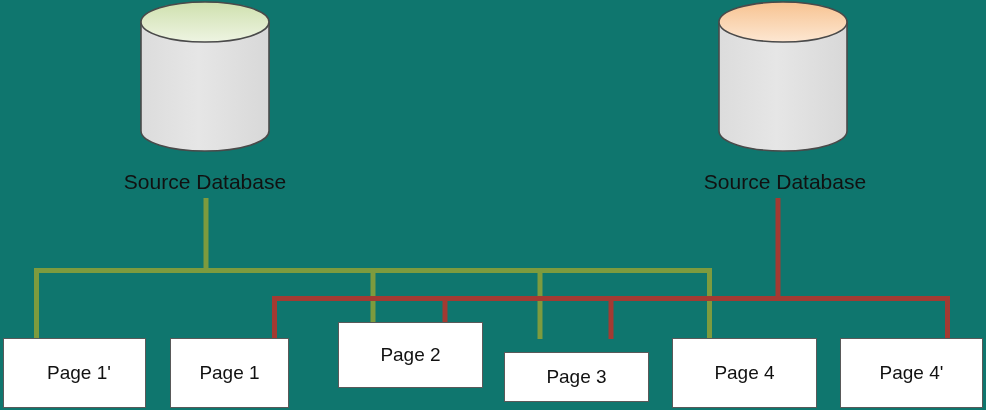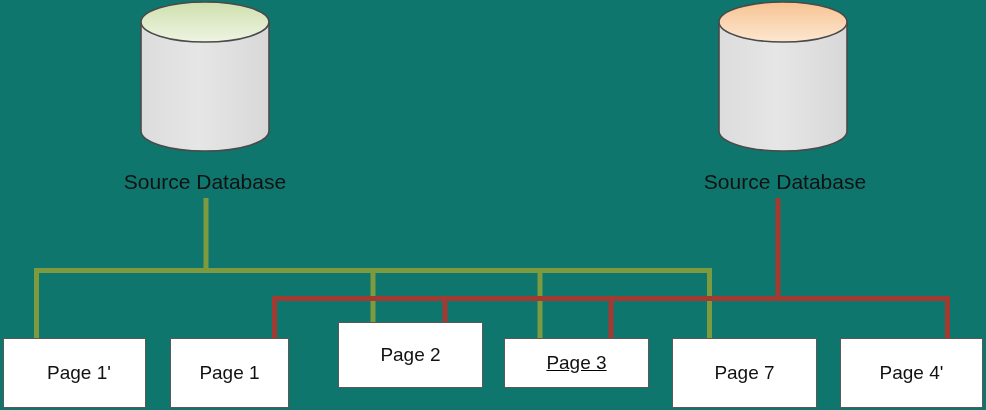--- a/index.html
+++ b/index.html
@@ -116,25 +116,25 @@
   </div>
 
   <div class="page-box" style="left:170px; top:338px; width:119px; height:70px;">
     <span class="page-box-label">Page 1</span>
   </div>
 
   <div class="page-box" style="left:338px; top:322px; width:145px; height:66px;">
     <span class="page-box-label">Page 2</span>
   </div>
 
-  <div class="page-box" style="left:504px; top:338px; width:145px; height:50px;text-decoration:underline;">
+  <div class="page-box" style="left:504px; top:352px; width:145px; height:50px;">
     <span class="page-box-label">Page 3</span>
   </div>
 
   <div class="page-box" style="left:672px; top:338px; width:145px; height:70px;">
-    <span class="page-box-label">Page 7</span>
+    <span class="page-box-label">Page 4</span>
   </div>
 
   <div class="page-box" style="left:840px; top:338px; width:143px; height:70px;text-align:center;">
     <span class="page-box-label">Page 4'</span>
   </div>
 
 </div>
 
 </body></html>

